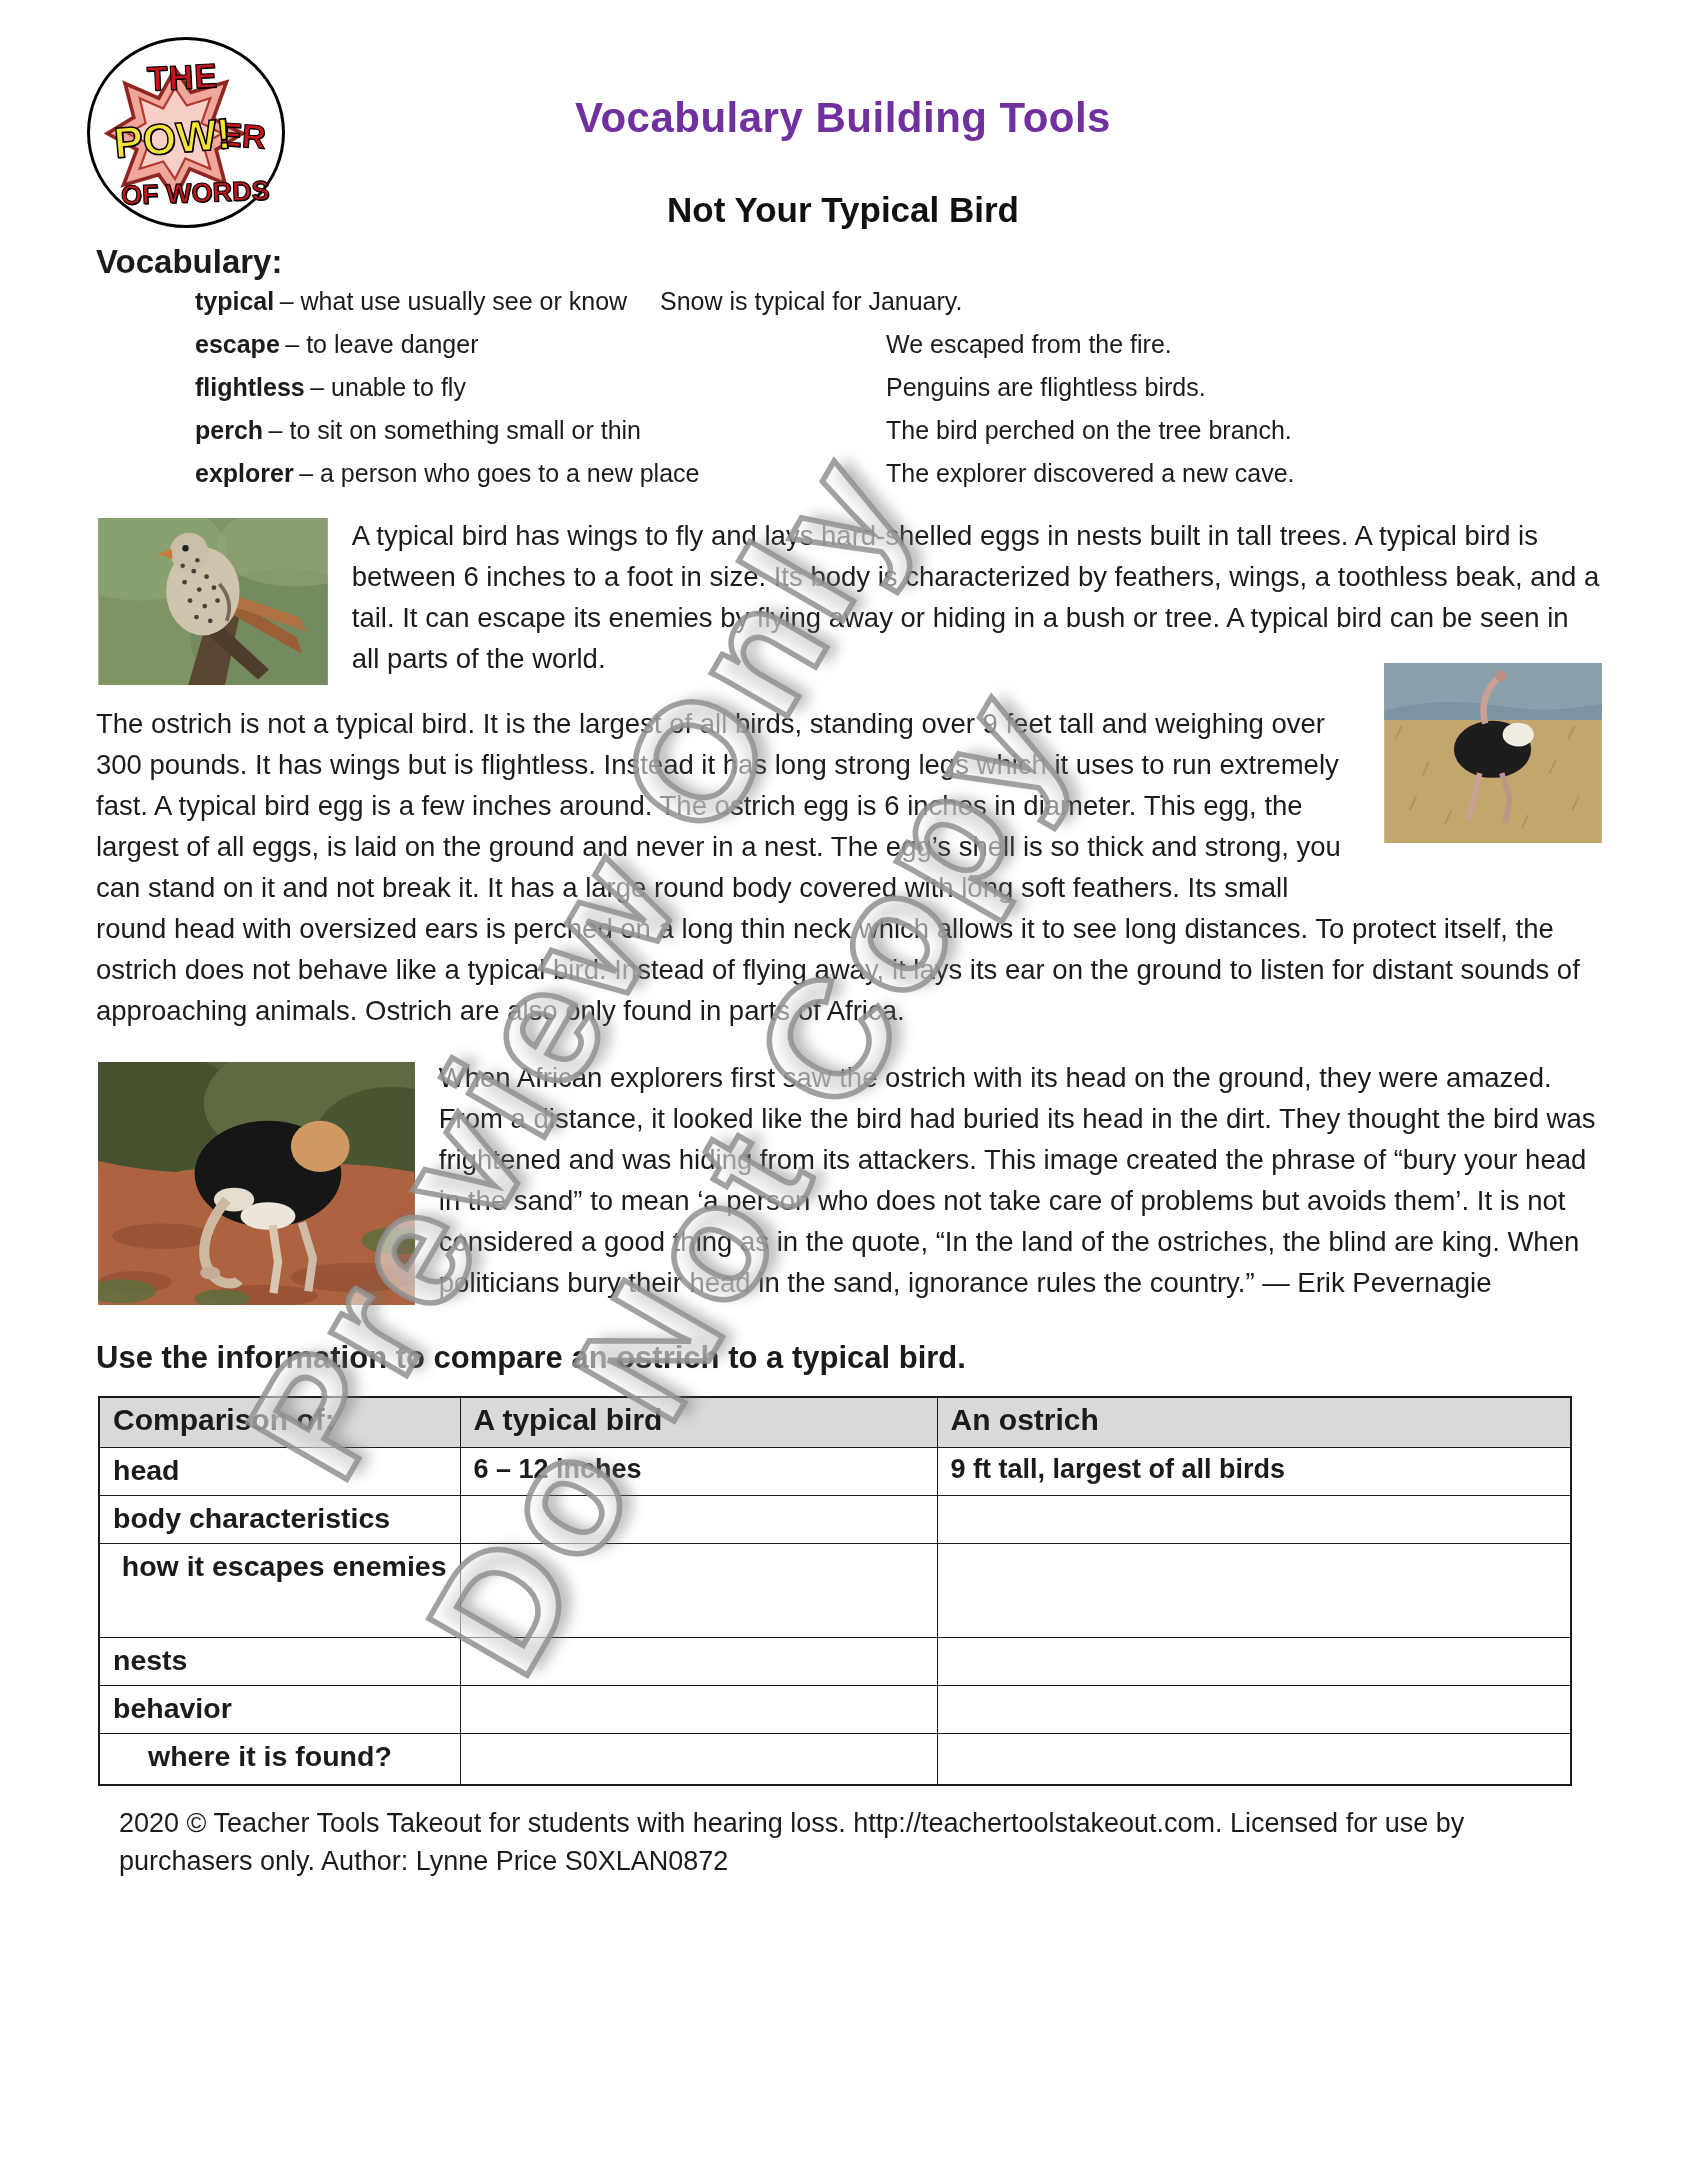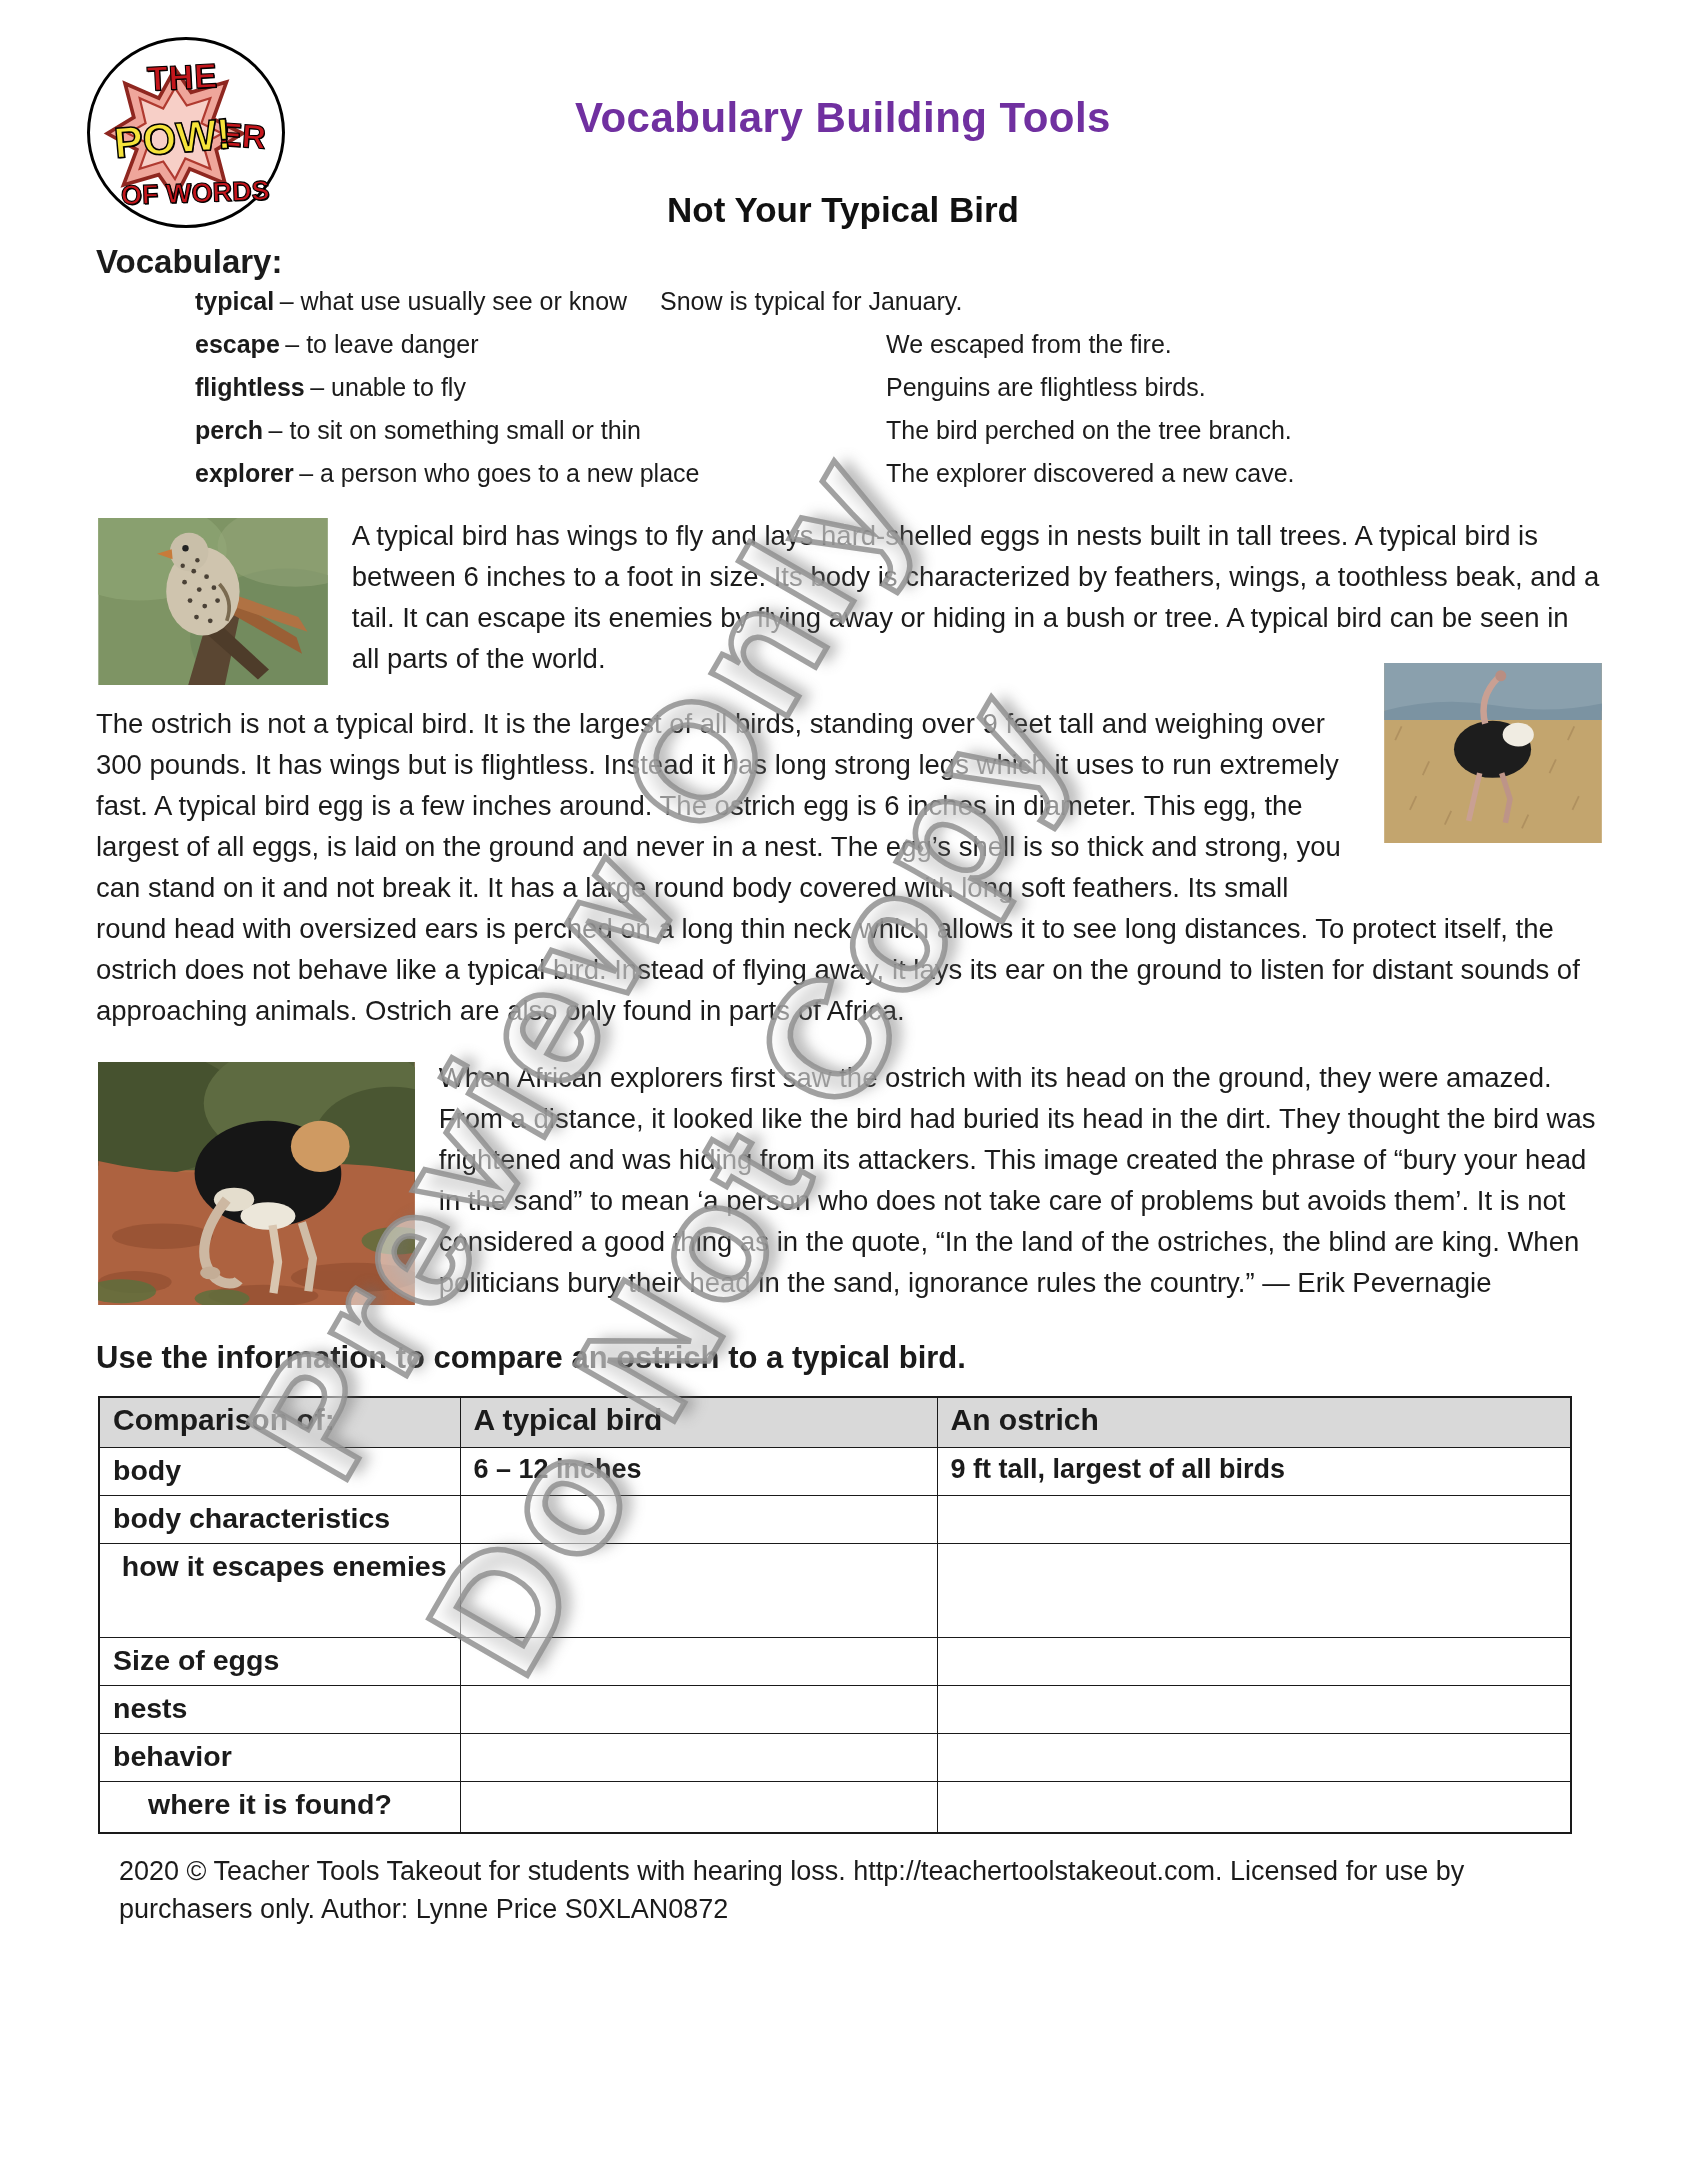--- a/index.html
+++ b/index.html
@@ -252,36 +252,31 @@
           <col class="c2">
           <col class="c3">
         </colgroup>
       <tbody>
           <tr>
         <th>Comparison of:</th>
         <th>A typical bird</th>
         <th>An ostrich</th>
       </tr>
       <tr>
-        <td class="rowlabel">body</td>
+        <td class="rowlabel">head</td>
         <td>6 – 12 inches</td>
         <td>9 ft tall, largest of all birds</td>
       </tr>
       <tr>
         <td class="rowlabel">body characteristics</td>
         <td></td>
         <td></td>
       </tr>
       <tr class="r-tall">
         <td class="rowlabel">how it escapes enemies</td>
-        <td></td>
-        <td></td>
-      </tr>
-      <tr>
-        <td class="rowlabel">Size of eggs</td>
         <td></td>
         <td></td>
       </tr>
       <tr>
         <td class="rowlabel">nests</td>
         <td></td>
         <td></td>
       </tr>
       <tr>
         <td class="rowlabel">behavior</td>

